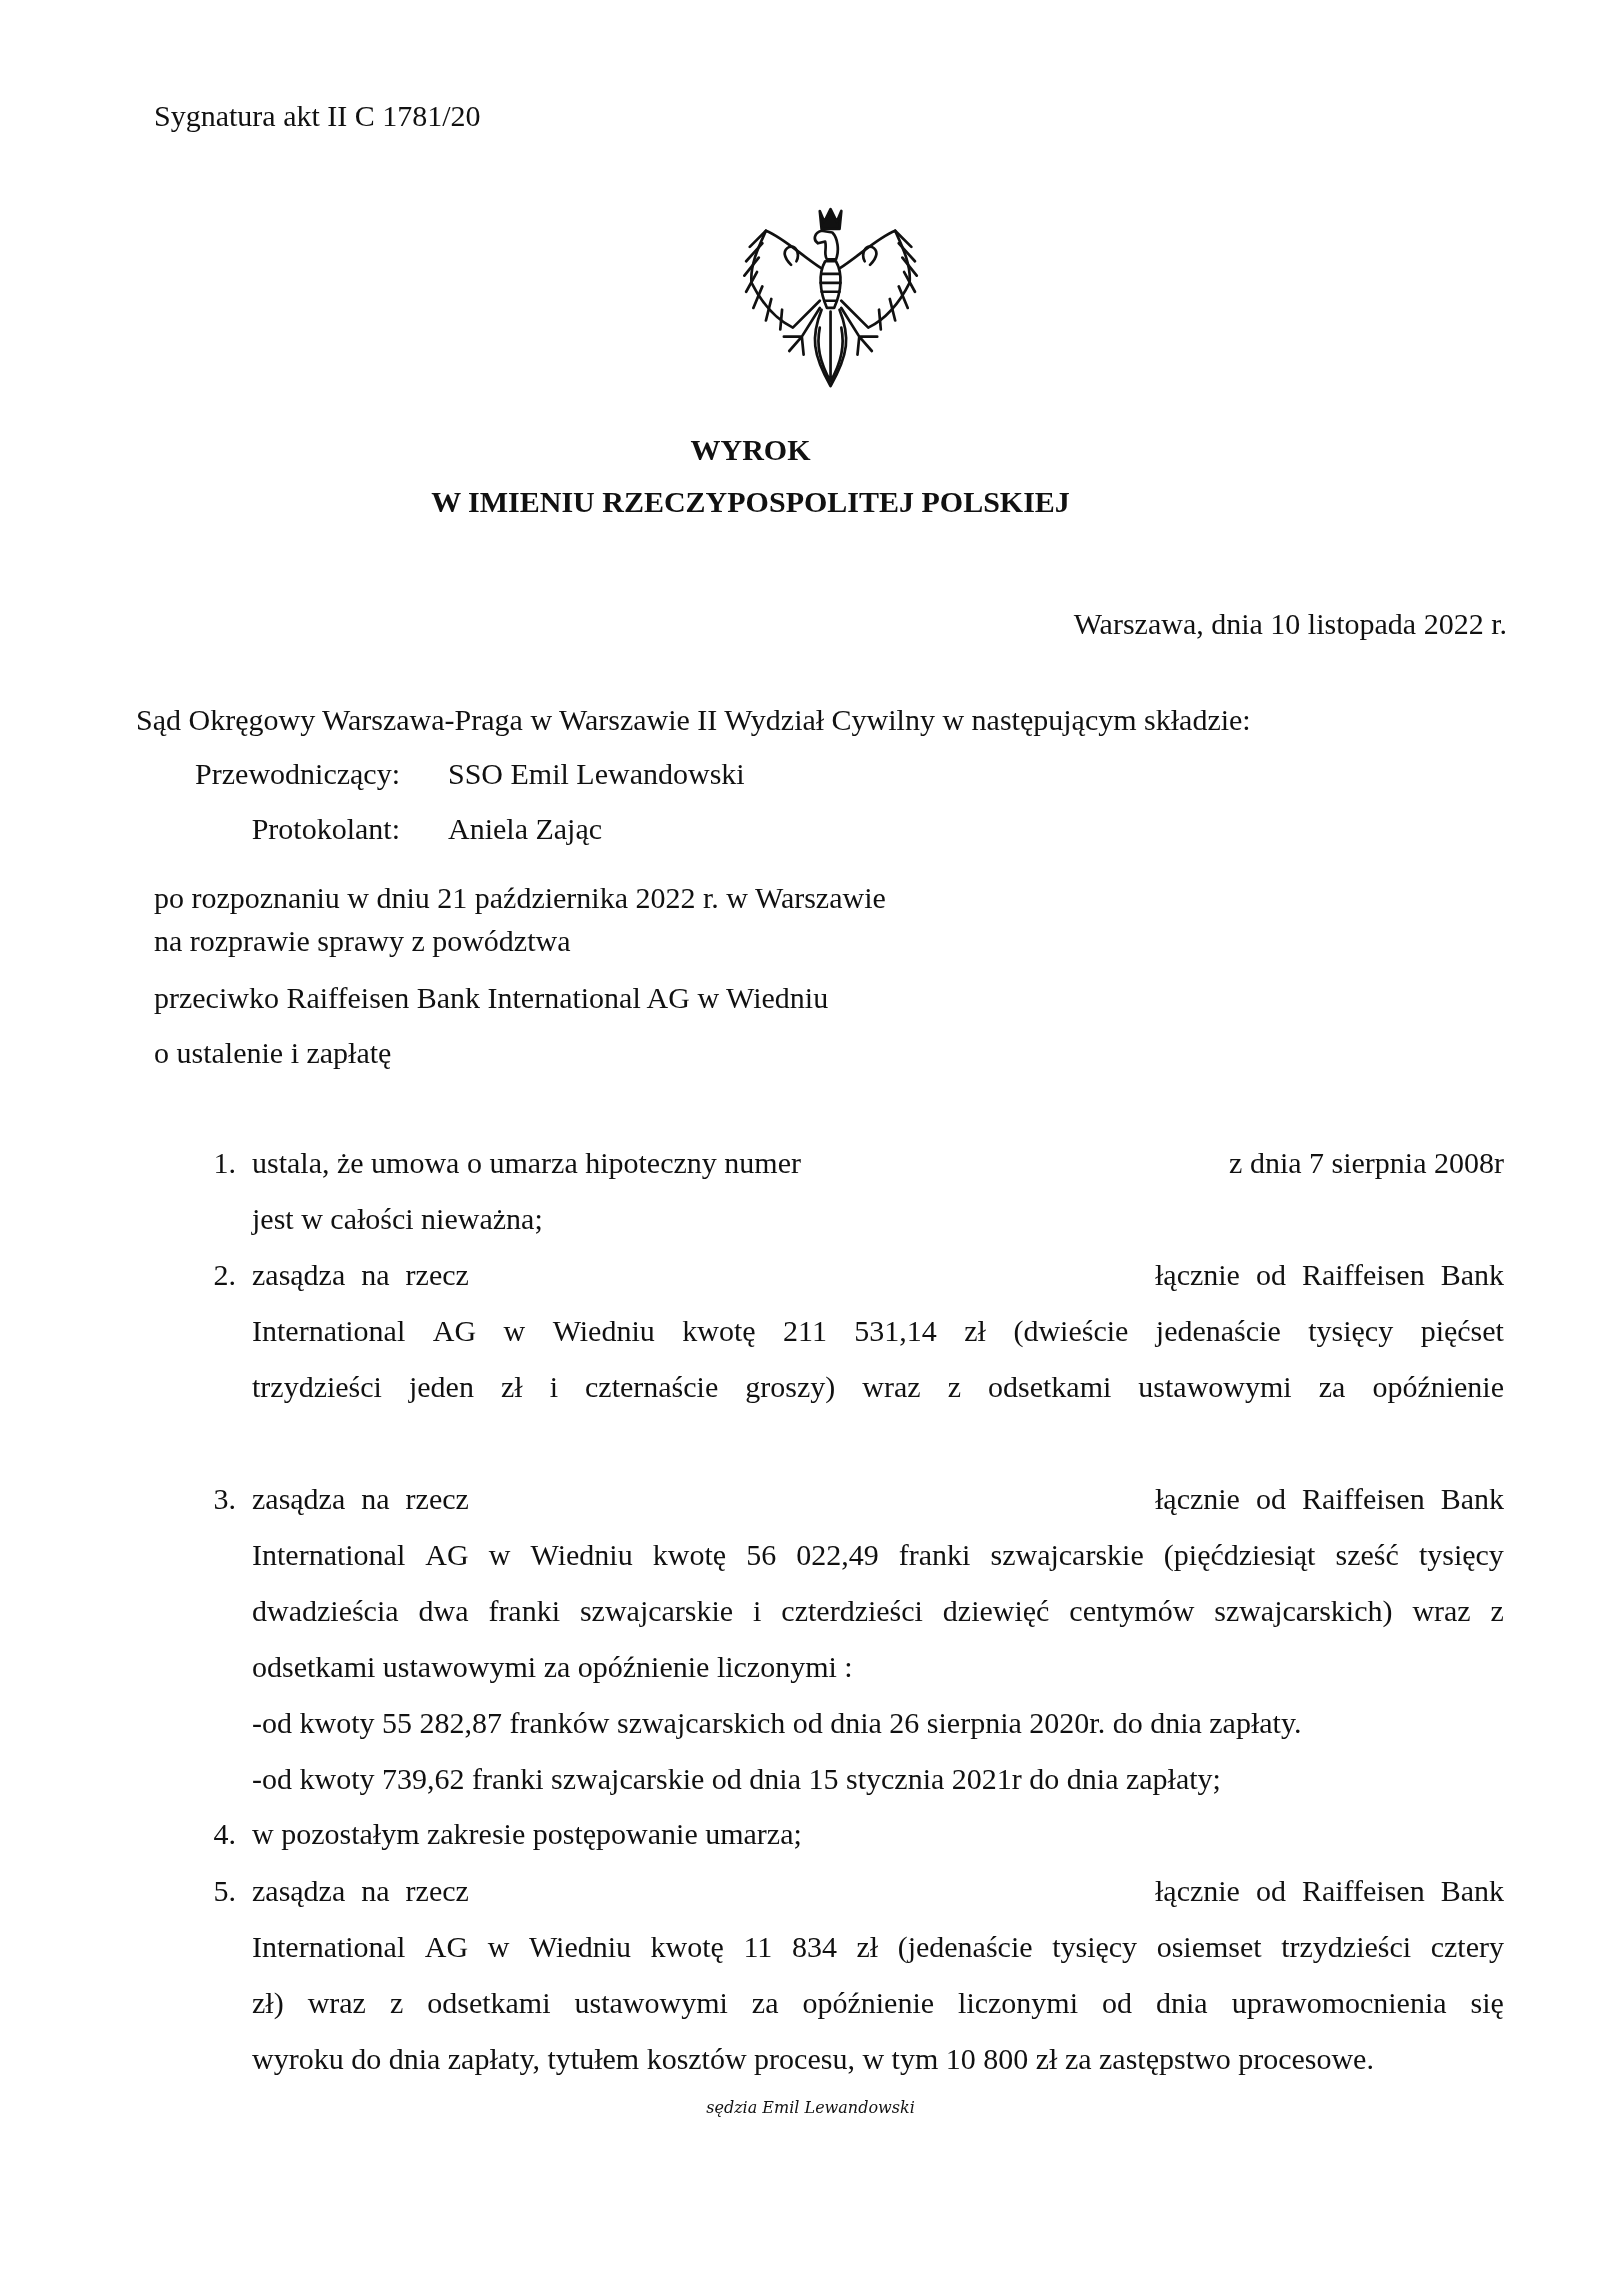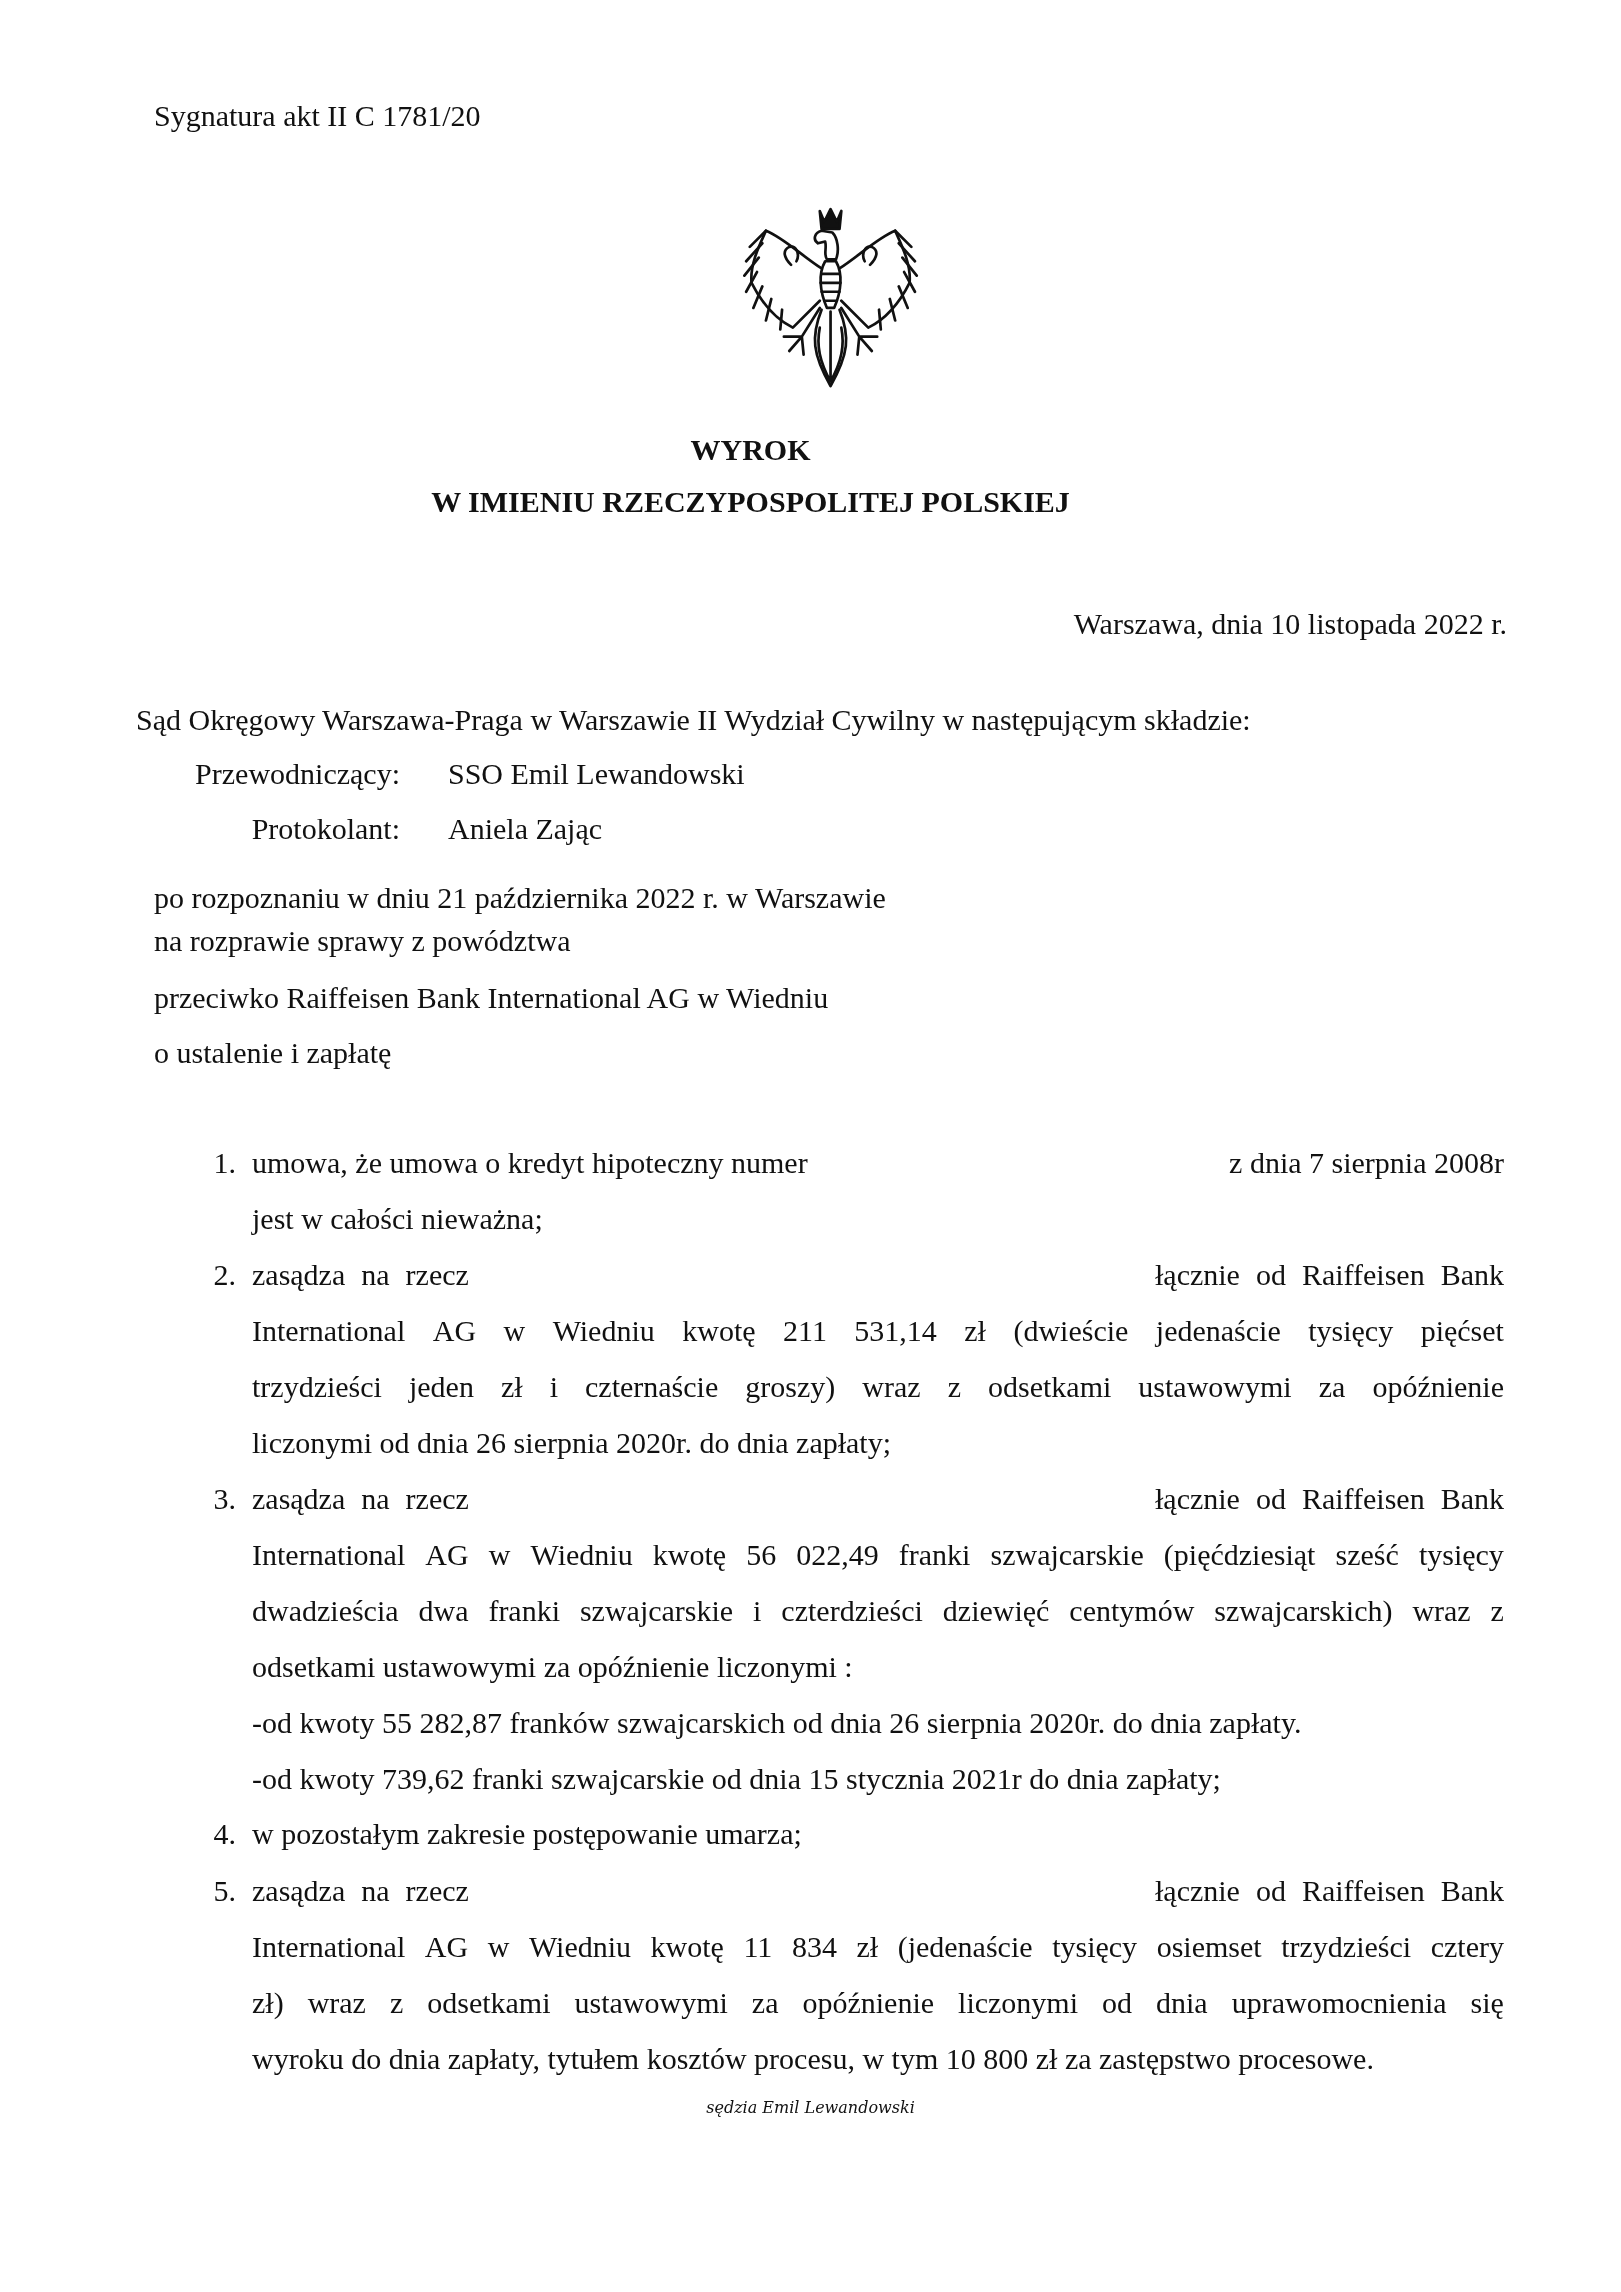--- a/index.html
+++ b/index.html
@@ -96,21 +96,21 @@
 
 <div class="abs intro-line" id="intro-0">po rozpoznaniu w dniu 21 października 2022 r. w Warszawie</div>
 <div class="abs intro-line" id="intro-1">na rozprawie sprawy z powództwa</div>
 <div class="abs intro-line" id="intro-2">przeciwko Raiffeisen Bank International AG w Wiedniu</div>
 <div class="abs intro-line" id="intro-3">o ustalenie i zapłatę</div>
 
 <div class="item" id="item-1">
   <div class="item-num">1.</div>
   <div class="item-body">
     <div class="line justify">
-      <span>umowa, że umowa o kredyt hipoteczny numer</span>
+      <span>ustala, że umowa o umarza hipoteczny numer</span>
       <span>z dnia 7 sierpnia 2008r</span>
     </div>
     <div class="line">jest w całości nieważna;</div>
   </div>
 </div>
 
 <div class="item" id="item-2">
   <div class="item-num">2.</div>
   <div class="item-body">
     <div class="line gap-line">
@@ -147,21 +147,20 @@
         <span>i</span>
         <span>czternaście</span>
         <span>groszy)</span>
         <span>wraz</span>
         <span>z</span>
         <span>odsetkami</span>
         <span>ustawowymi</span>
         <span>za</span>
         <span>opóźnienie</span>
       </div>
-    <div class="line">liczonymi od dnia 26 sierpnia 2020r. do dnia zapłaty;</div>
   </div>
 </div>
 
 <div class="item" id="item-3">
   <div class="item-num">3.</div>
   <div class="item-body">
     <div class="line gap-line">
       <span class="left-words">
         <span>zasądza</span>
         <span>na</span>

